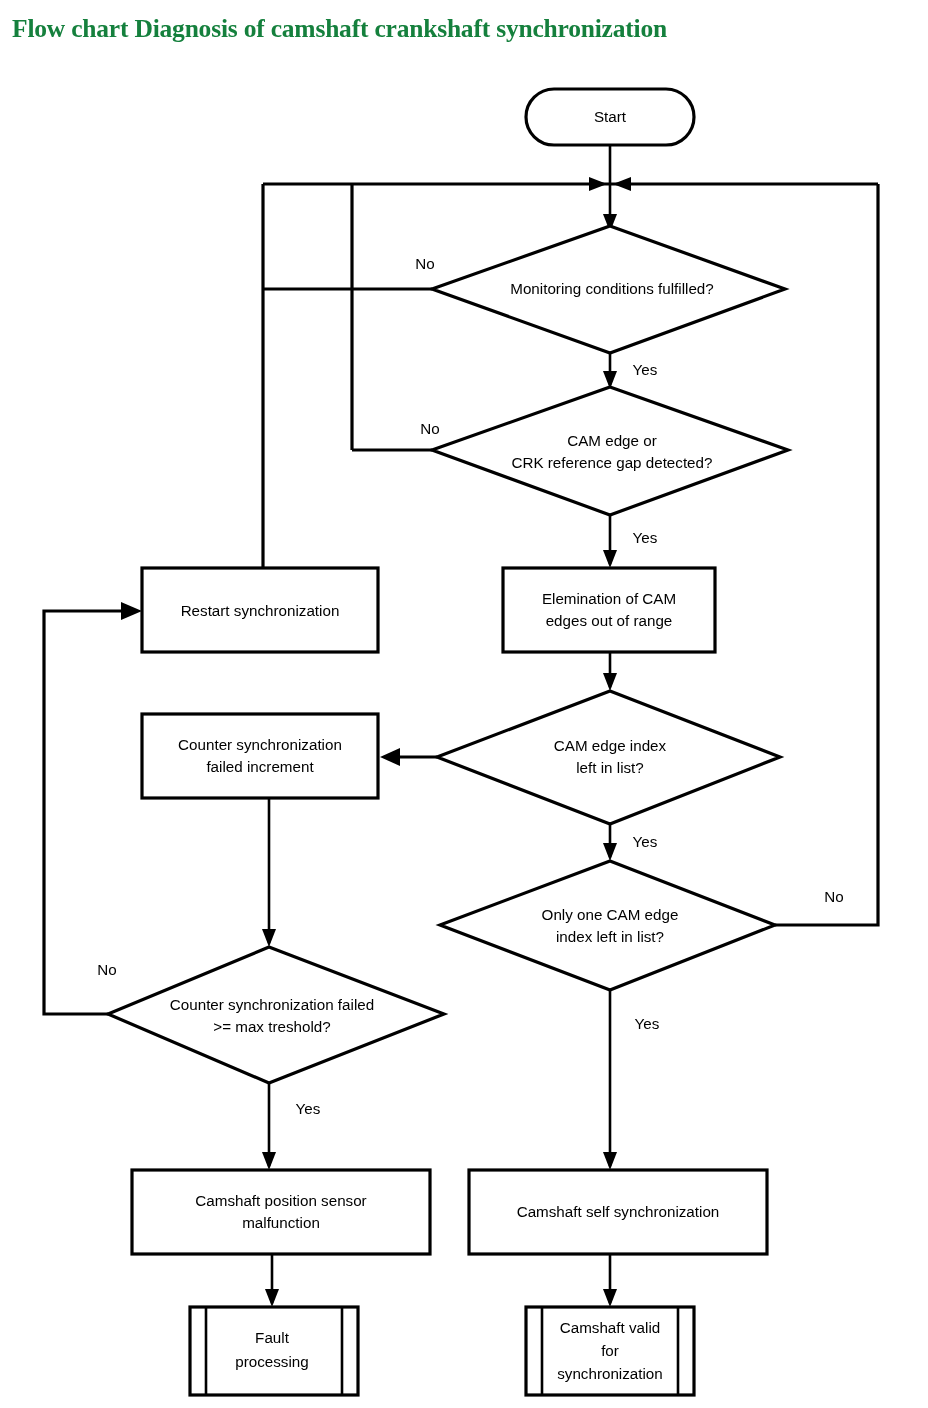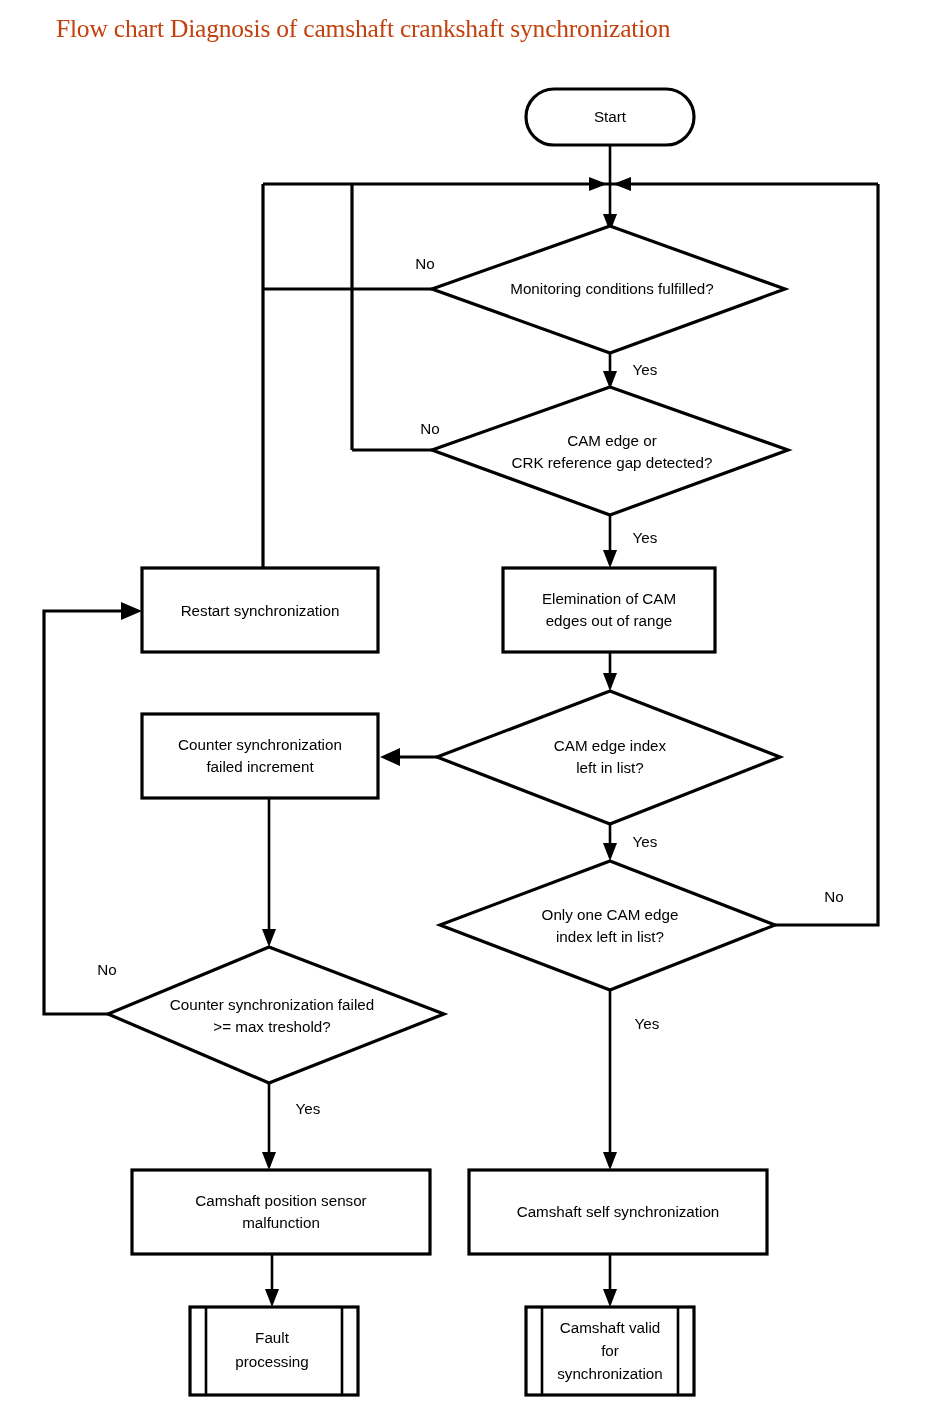--- a/index.html
+++ b/index.html
@@ -12,26 +12,25 @@
     height: 1408px;
     font-family: "Liberation Sans", sans-serif;
     overflow: hidden;
     position: relative;
   }
   #chart-title {
     position: absolute;
     left: 12px;
     top: 14px;
     font-family: "Liberation Serif", serif;
-    font-weight: normal;
+    font-weight: bold;
     font-size: 25.5px;
     letter-spacing: -0.2px;
-    color: #c2410c;
+    color: #15803d;
     white-space: nowrap;
-    margin-left: 44px;
   }
   svg#flow {
     position: absolute;
     left: 0;
     top: 0;
     width: 928px;
     height: 1408px;
   }
   .shape {
     fill: #ffffff;

